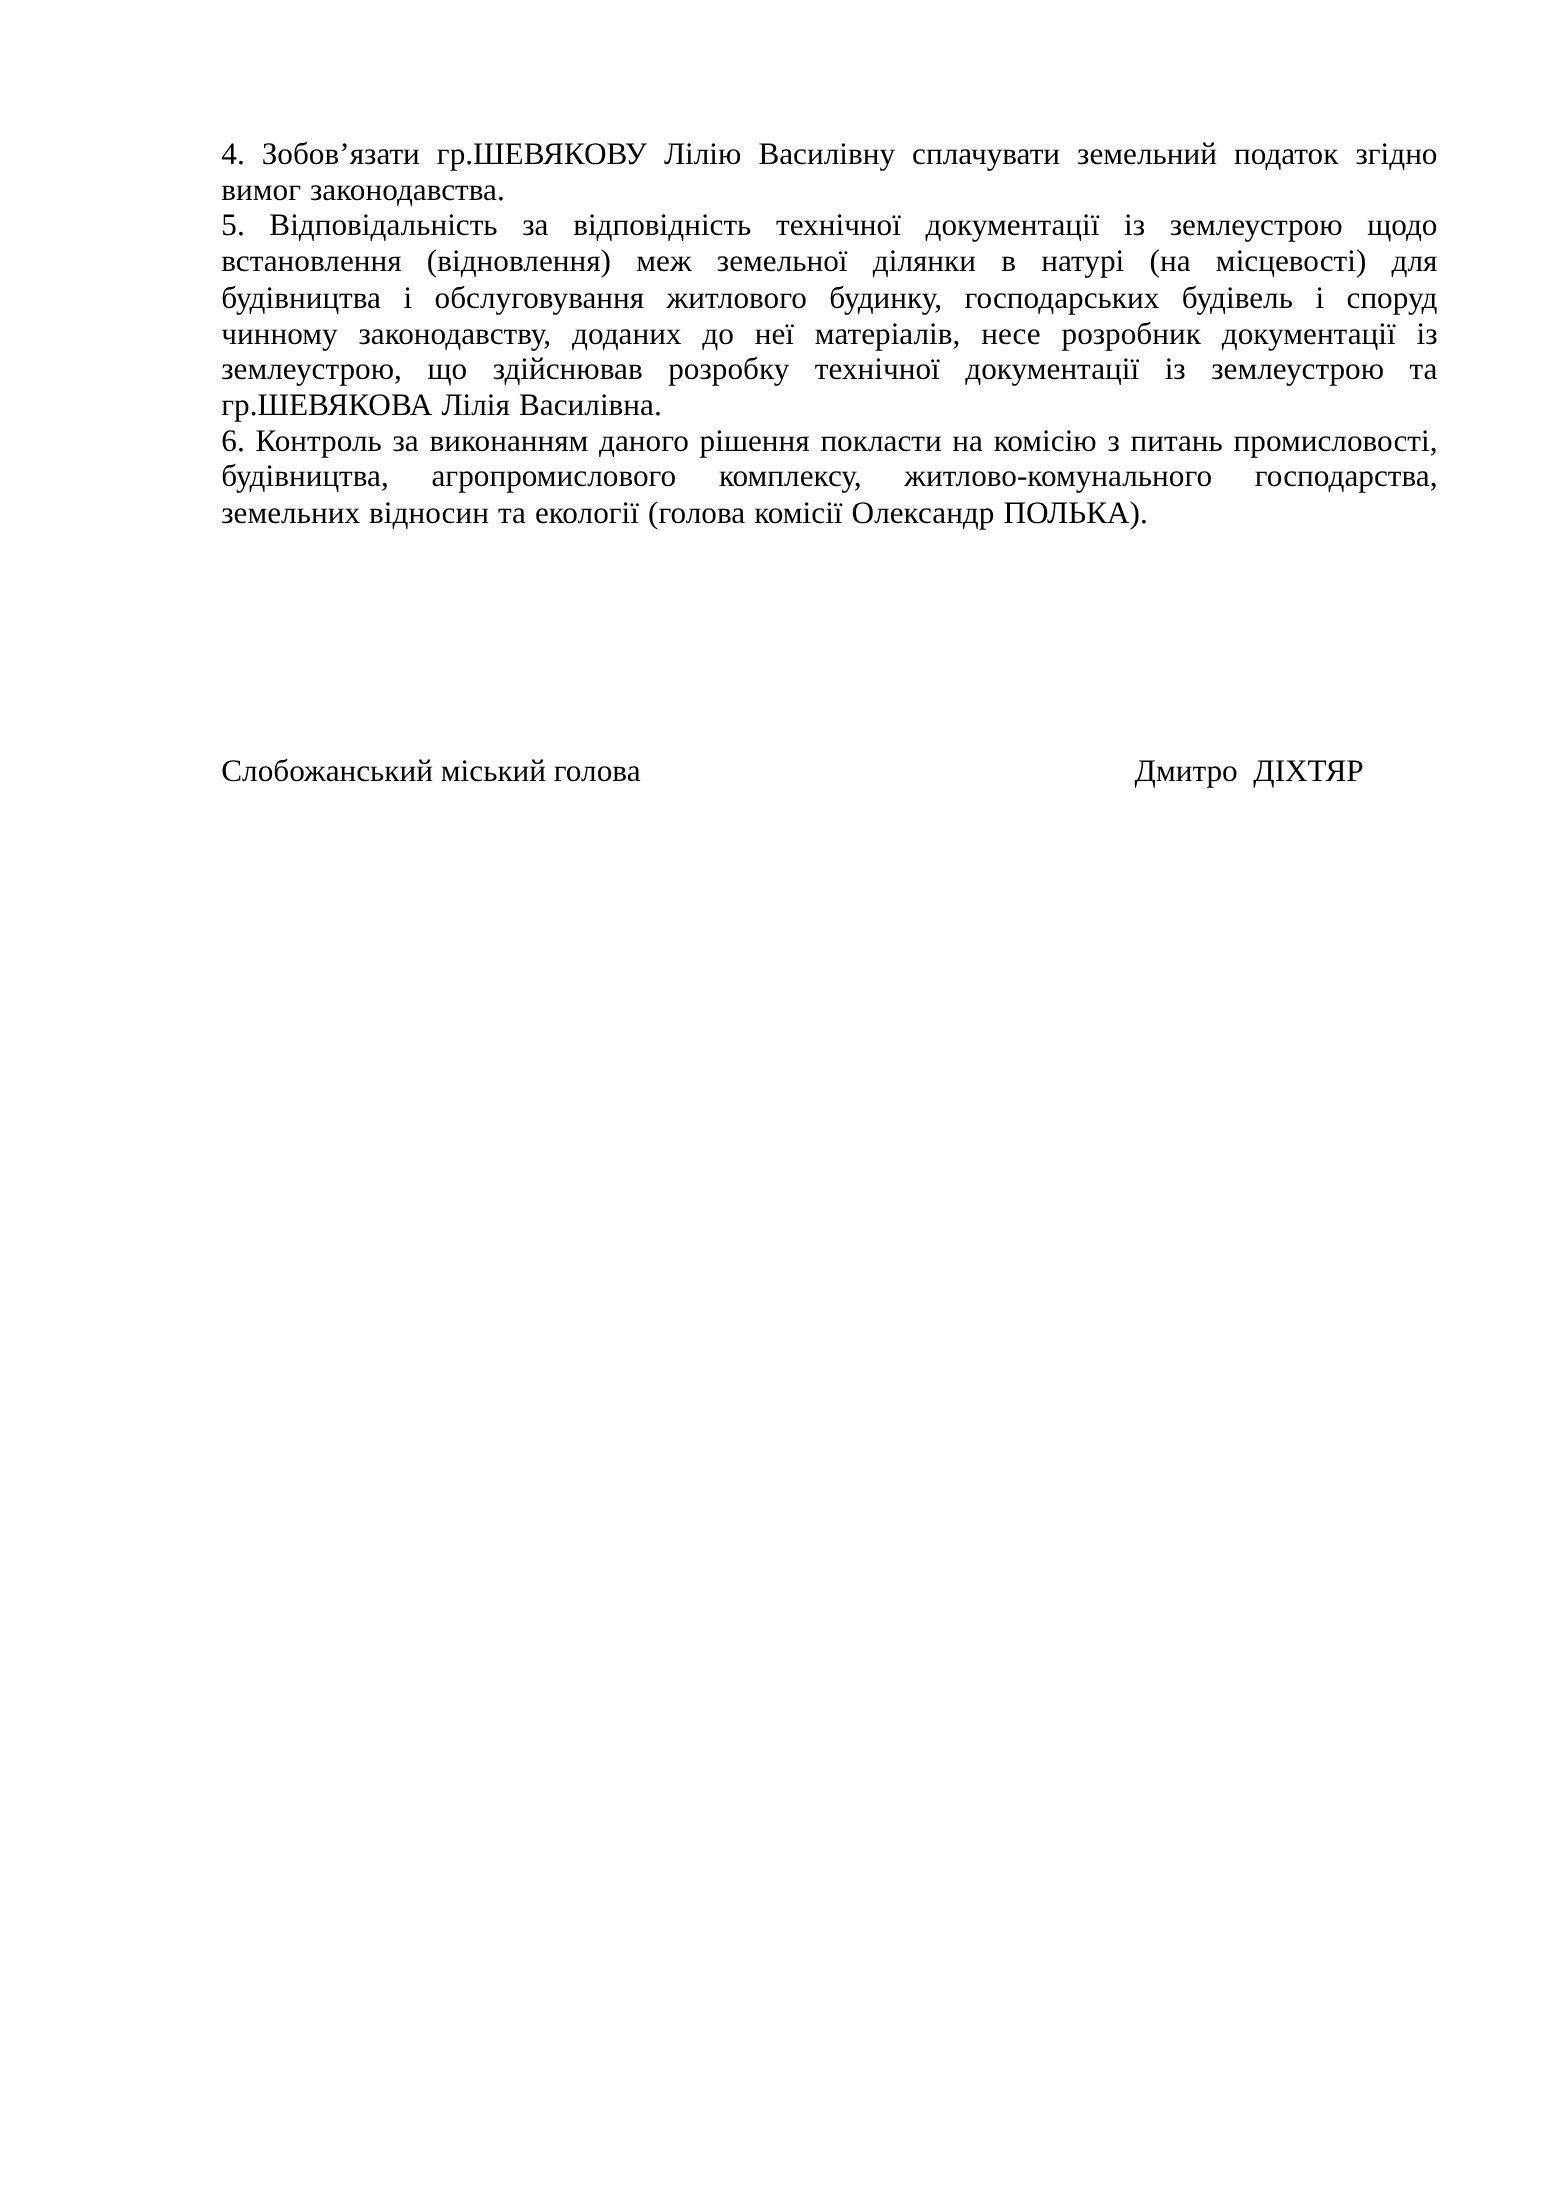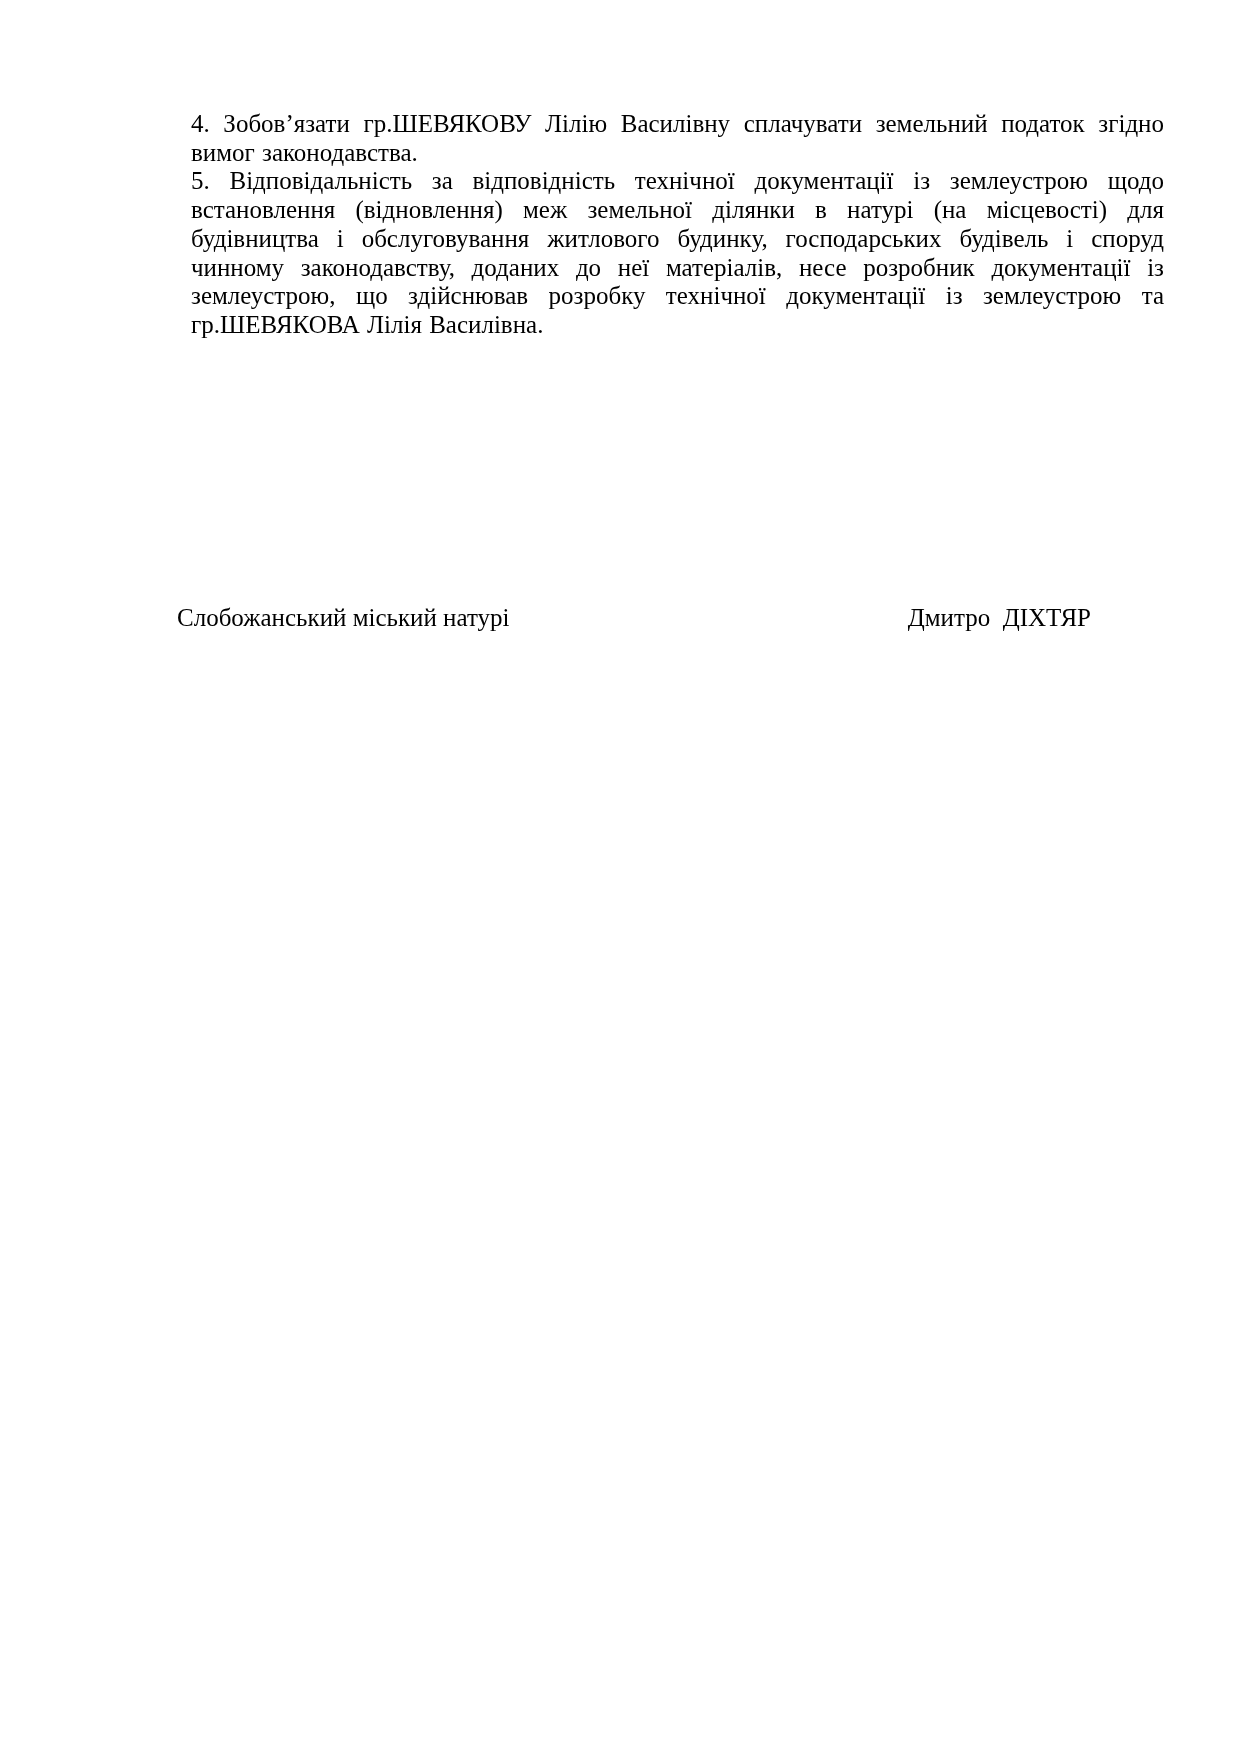--- a/index.html
+++ b/index.html
@@ -20,21 +20,20 @@
   }
   .textblock {
     position: absolute;
     left: 177px;
     top: 110px;
     width: 973px;
     font-size: 25px;
     line-height: 28.7px;
     text-align: justify;
     word-spacing: 1px;
-    margin-left: 14px;
   }
   .para {
     margin: 0;
     padding: 0;
   }
   .signature-row {
     position: absolute;
     left: 177px;
     top: 604px;
     width: 973px;
@@ -50,20 +49,21 @@
   }
 </style>
 </head>
 <body>
 
 <div class="page">
 
   <div class="textblock">
     <p class="para">4. Зобов’язати гр.ШЕВЯКОВУ Лілію Василівну сплачувати земельний податок згідно вимог законодавства.</p>
     <p class="para">5. Відповідальність за відповідність технічної документації із землеустрою щодо встановлення (відновлення) меж земельної ділянки в натурі (на місцевості) для будівництва і обслуговування житлового будинку, господарських будівель і споруд чинному законодавству, доданих до неї матеріалів, несе розробник документації із землеустрою, що здійснював розробку технічної документації із землеустрою та гр.ШЕВЯКОВА Лілія Василівна.</p>
+    <p class="para">6. Контроль за виконанням даного рішення покласти на комісію з питань промисловості, будівництва, агропромислового комплексу, житлово-комунального господарства, земельних відносин та екології (голова комісії Олександр ПОЛЬКА).</p>
   </div>
 
   <div class="signature-row">
-    <span class="sig-title">Слобожанський міський натурі</span>
+    <span class="sig-title">Слобожанський міський голова</span>
     <span class="sig-name">Дмитро  ДІХТЯР</span>
   </div>
 
 </div>
 
 </body></html>

